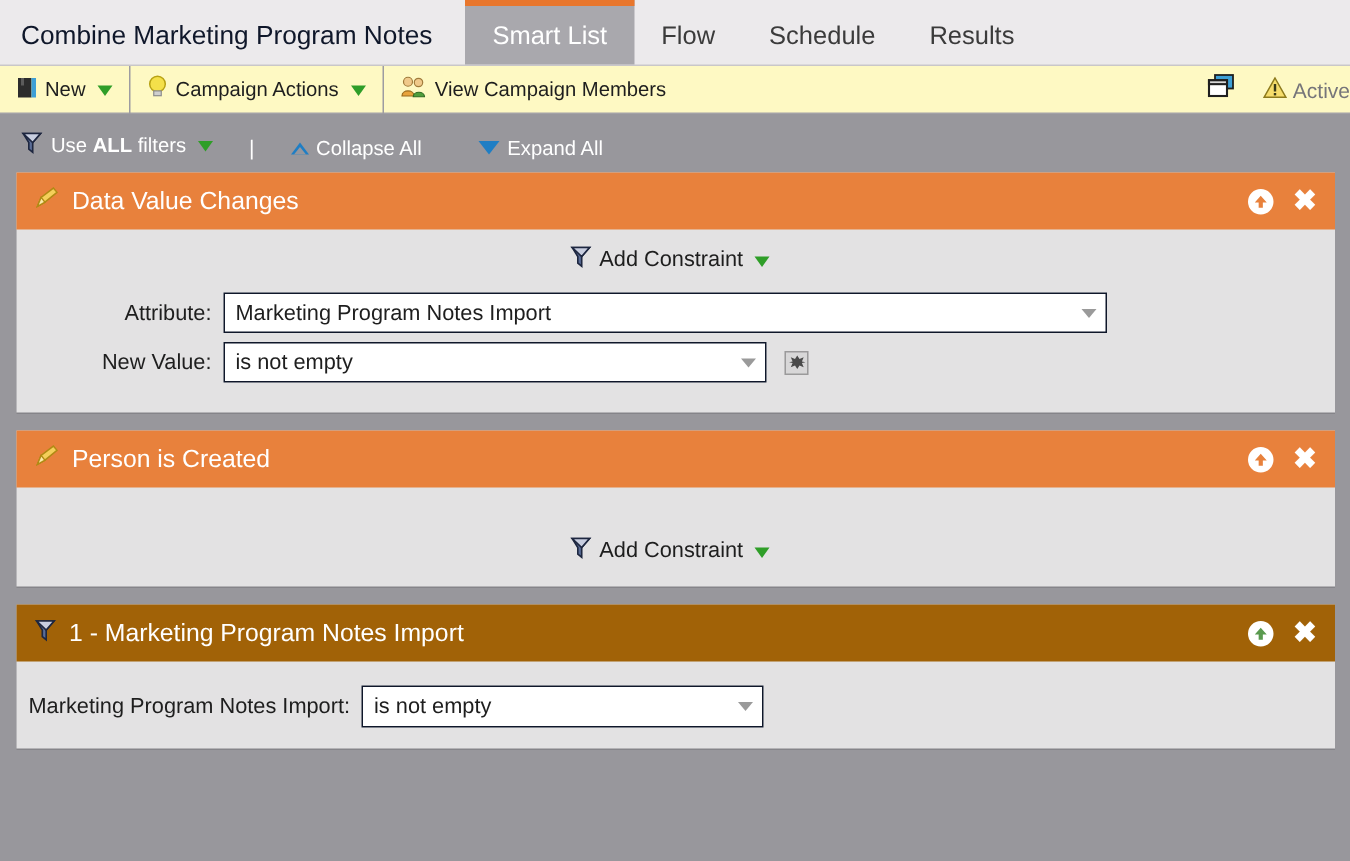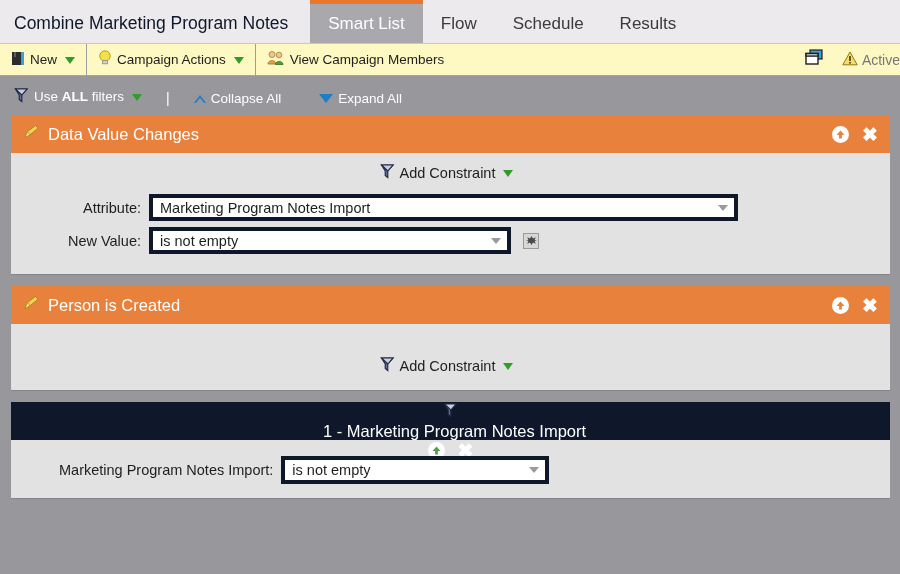--- a/index.html
+++ b/index.html
@@ -157,21 +157,21 @@
     box-shadow: 0 1px 0 rgba(0,0,0,0.12);
   }
   .panel-head {
     height: 38px;
     display: flex;
     align-items: center;
     padding: 0 12px 0 12px;
     color: #ffffff;
   }
   .panel-head.orange { background: #e8813c; }
-  .panel-head.green  { background: #0f172a; flex-direction: column; }
+  .panel-head.green  { background: #a16207; }
   .panel-title {
     font-size: 16.5px;
     margin-left: 8px;
     flex: 1;
     white-space: nowrap;
   }
   .head-actions {
     display: flex;
     align-items: center;
     gap: 13px;
@@ -225,21 +225,21 @@
     width: 126px;
     text-align: right;
     padding-right: 8px;
     font-size: 14.5px;
     color: #1e1e1e;
     white-space: nowrap;
   }
   .select {
     height: 27px;
     background: #ffffff;
-    border: 4px solid #0f172a;
+    border: 1px solid #0f172a;
     display: flex;
     align-items: center;
     padding: 0 6px 0 7px;
     font-size: 14.5px;
     color: #1e1e1e;
     position: relative;
     cursor: pointer;
     white-space: nowrap;
     overflow: hidden;
   }
@@ -493,21 +493,21 @@
       <span class="panel-title">1 - Marketing Program Notes Import</span>
       <span class="head-actions">
         <span class="btn-up">
           <svg width="11" height="11" viewBox="0 0 11 11">
             <path d="M5.5 1.5 L9.5 6 L6.9 6 L6.9 9.5 L4.1 9.5 L4.1 6 L1.5 6 Z" fill="#5a9a4f"></path>
           </svg>
         </span>
         <span class="btn-x">✖</span>
       </span>
     </div>
-    <div class="panel-body body-short" style="padding-left:20px;margin-left:28px;">
+    <div class="panel-body body-short" style="padding-left:8px;">
       <div class="inline-row">
         <span class="inline-label">Marketing Program Notes Import:</span>
         <div class="select inline">
           <span class="sel-text">is not empty</span>
           <span class="sel-caret"></span>
         </div>
       </div>
     </div>
   </div>
 

